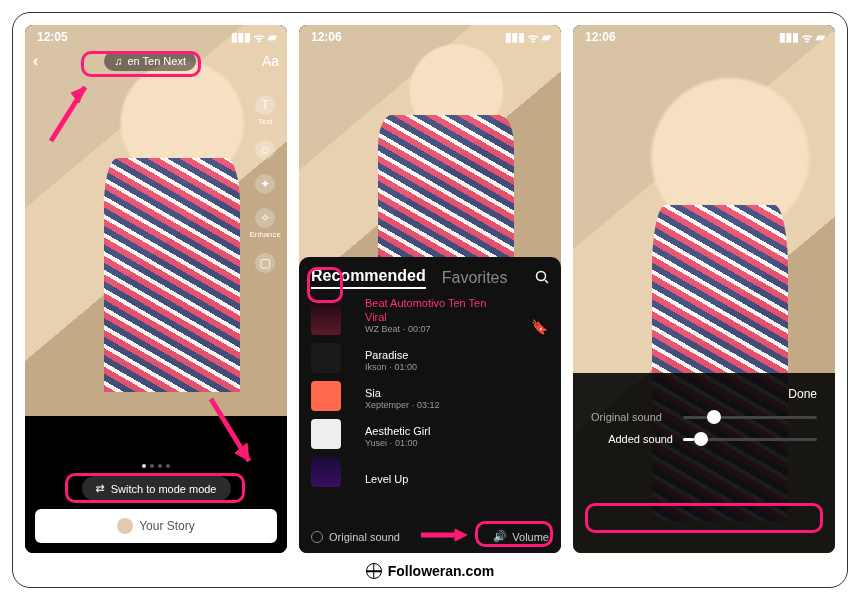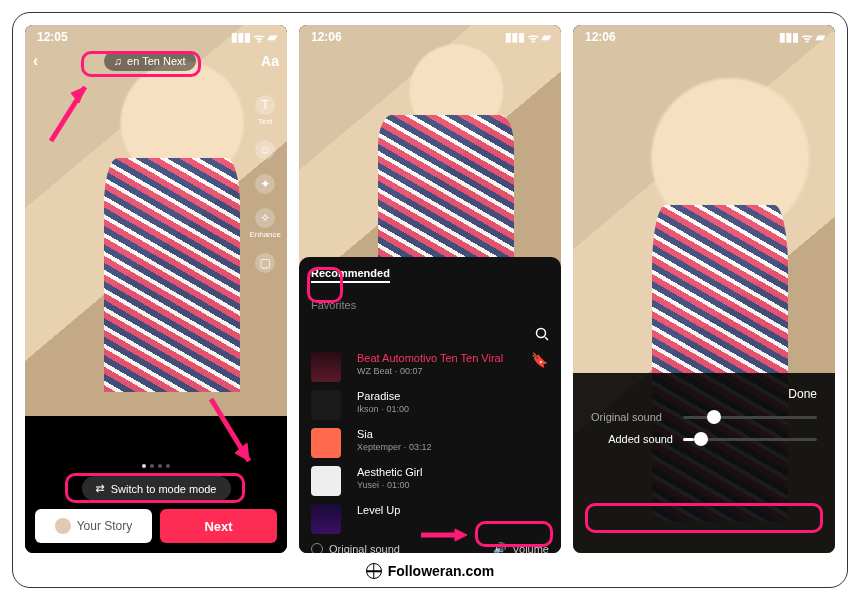--- a/index.html
+++ b/index.html
@@ -80,21 +80,21 @@
     padding: 4px 8px;
   }
   .back-chevron { font-size:16px; font-weight:600; }
   .sound-chip {
     background: rgba(0,0,0,.45);
     border-radius: 14px;
     padding: 4px 10px;
     display:flex; align-items:center; gap:5px;
     font-size:11px;
   }
-  .aa { font-weight:700; font-size:14px; }
+  .aa { font-weight:400; font-size:14px; }
   .side-tools {
     position:absolute; right:6px; top:70px; z-index:5;
     display:flex; flex-direction:column; gap:14px; align-items:center;
     font-size:8px;
   }
   .tool { display:flex; flex-direction:column; align-items:center; gap:2px; }
   .tool-ico { width:20px; height:20px; background:rgba(255,255,255,.25); border-radius:50%; display:flex;align-items:center;justify-content:center;font-size:12px;}
 
   .bottom1 {
     position:absolute; bottom:0; left:0; right:0;
@@ -140,26 +140,26 @@
   
   .sheet {
     position:absolute; left:0;right:0;bottom:0;
     background:#111;
     z-index:6;
     border-radius:10px 10px 0 0;
     padding:10px 12px 10px 12px;
     display:flex;flex-direction:column;gap:8px;
     height:56%;
   }
-  .tabs{display:flex;gap:16px;align-items:flex-start;font-size:11px;flex-direction:column;}
+  .tabs{display:flex;gap:16px;align-items:center;font-size:16px;}
   .tab{color:#888;}
   .tab.active{color:#fff;font-weight:600;border-bottom:2px solid #fff;padding-bottom:2px;}
   .search{margin-left:auto;font-size:14px;}
   .songs{display:flex;flex-direction:column;gap:8px;}
-  .song{display:flex;align-items:flex-start;gap:16px;}
+  .song{display:flex;align-items:flex-end;gap:24px;}
   .cover{width:30px;height:30px;border-radius:4px;background:#333;flex-shrink:0;}
   .cover.c1{background:linear-gradient(#2a0a14,#5a1a2a);}
   .cover.c2{background:#1a1a1a;}
   .cover.c3{background:#ff6a4d;}
   .cover.c4{background:#eee;}
   .cover.c5{background:linear-gradient(#1a0a3a,#3a1060);}
   .meta{display:flex;flex-direction:column;line-height:1.2;}
   .title{font-size:11px;color:#fff;}
   .title.hot{color:#ff3366;}
   .artist{font-size:9px;color:#999;}
@@ -245,23 +245,20 @@
         </div>
         <div class="switch-pill">
           <span>⇄</span>
           <span>Switch to mode mode</span>
         </div>
         <div class="row-btns">
           <div class="story-btn">
             <span class="story-av"></span>
             <span>Your Story</span>
           </div>
-          <div class="next-btn">
-            <span>Next</span>
-          </div>
         </div>
       </div>
       <div class="highlight" style="top:26px;left:56px;width:120px;height:26px"></div>
       <div class="highlight" style="bottom:50px;left:40px;width:180px;height:30px"></div>
       <svg class="arrow" style="top:54px;left:18px;width:50px;height:70px">
           <line x1="8" y1="62" x2="42" y2="8" stroke-width="5"></line>
           <polygon points="42,8 28,14 36,24"></polygon>
         </svg>
       <svg class="arrow" style="bottom:82px;right:26px;width:60px;height:80px">
           <line x1="10" y1="8" x2="48" y2="70" stroke-width="5"></line>

